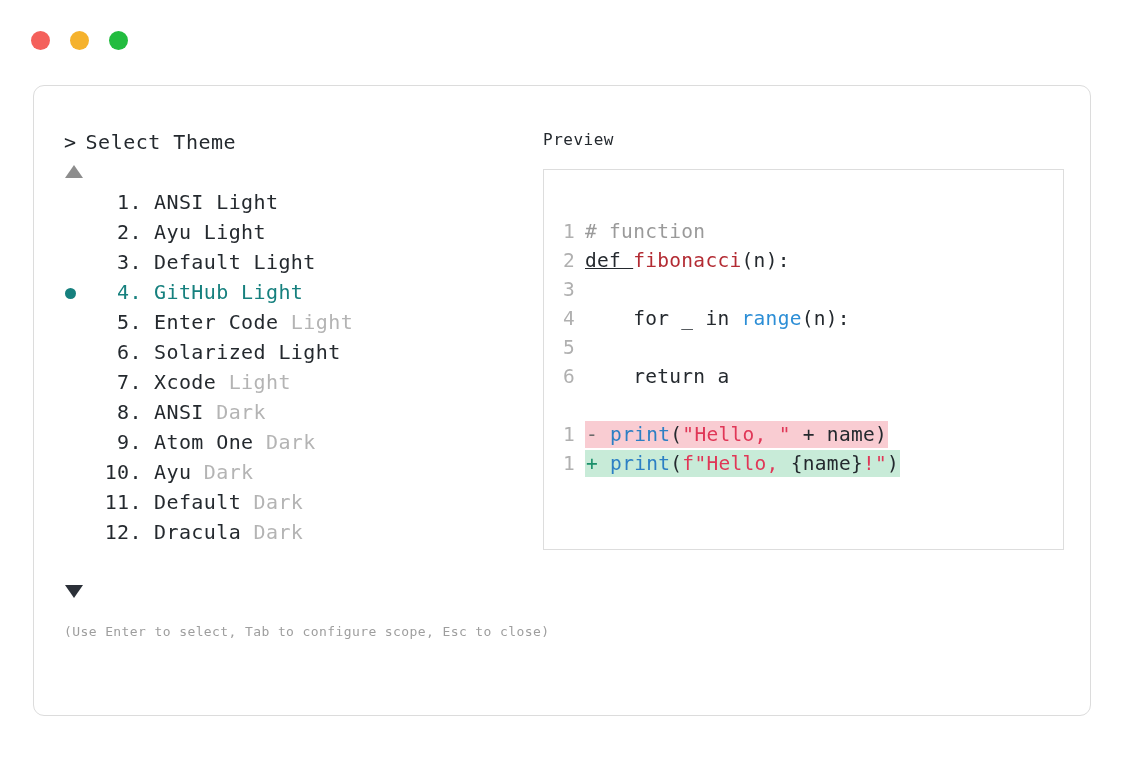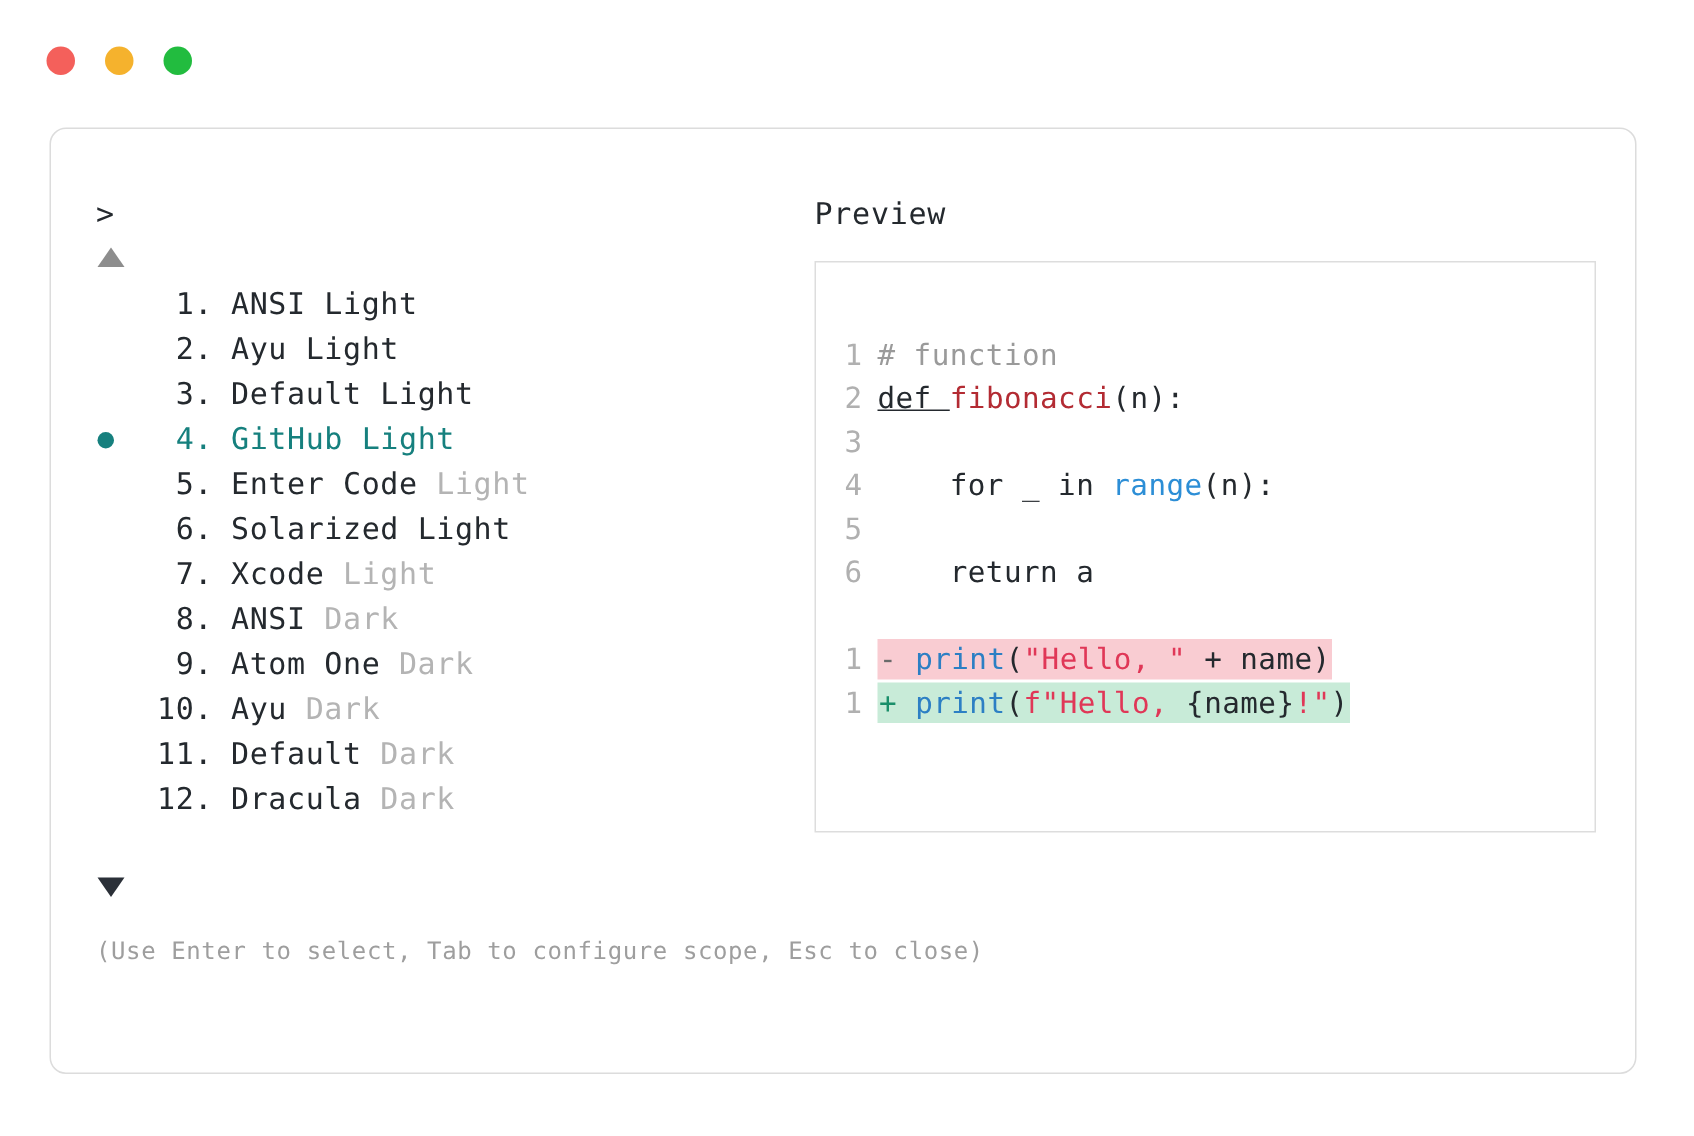--- a/index.html
+++ b/index.html
@@ -70,21 +70,21 @@
   .name { color: #24292e; margin-left: 12px; }
   .variant { color: #24292e; }
   .variant.dim { color: #b4b4b4; }
   .theme-row.selected .idx,
   .theme-row.selected .idx-dot,
   .theme-row.selected .name,
   .theme-row.selected .variant { color: #16807e; }
 
   
   .right-col { position: absolute; left: 509px; top: 44px; }
-  .preview-label { font-size: 20px; color: #24292e; letter-spacing: 0.5px; }
+  .preview-label { font-size: 16px; color: #24292e; letter-spacing: 0.5px; }
 
   .preview-box {
     margin-top: 20px;
     width: 521px; height: 381px;
     border: 1px solid #dddddd;
     background: #ffffff;
   }
 
   .code { padding: 47px 0 0 17px; }
   .code-line {
@@ -109,39 +109,40 @@
   .tok-num2     { color: #2c7fc4; }
   .tok-builtin  { color: #2c8ed6; }
   .tok-call     { color: #2c7fc4; }
   .tok-str      { color: #e03757; }
   .tok-marker-del { color: #6a6a6a; }
   .tok-marker-add { color: #1a8f6a; }
 
   
   .hint {
     position: absolute; left: 30px; top: 538px;
-    font-size: 16px; color: #9e9e9e; letter-spacing: 0.4px;
+    font-size: 13px; color: #9e9e9e; letter-spacing: 0.4px;
     white-space: pre;
   }
 </style>
 </head>
 <body>
 
 <div class="titlebar">
   <span class="dot" style="background: rgb(244, 96, 91);"></span>
   <span class="dot" style="background: rgb(245, 178, 45);"></span>
   <span class="dot" style="background: rgb(34, 188, 63);"></span>
 </div>
 
 <div class="panel">
  <div class="panel-inner">
 
   <div class="left-col">
     <div class="prompt-line">
       <span class="prompt-caret">&gt;</span>
+      <span>Select Theme</span>
     </div>
 
     <div class="scroll-up"></div>
 
     <div class="theme-list" id="theme-list">
           <div class="theme-row"><span class="bullet-cell"></span><span class="idx">1.</span><span class="name">ANSI</span><span class="variant"> Light</span></div>
           <div class="theme-row"><span class="bullet-cell"></span><span class="idx">2.</span><span class="name">Ayu</span><span class="variant"> Light</span></div>
           <div class="theme-row"><span class="bullet-cell"></span><span class="idx">3.</span><span class="name">Default</span><span class="variant"> Light</span></div>
           <div class="theme-row selected"><span class="bullet-cell"><span class="bullet"></span></span><span class="idx">4.</span><span class="name">GitHub</span><span class="variant"> Light</span></div>
           <div class="theme-row"><span class="bullet-cell"></span><span class="idx">5.</span><span class="name">Enter Code</span><span class="variant dim"> Light</span></div>

